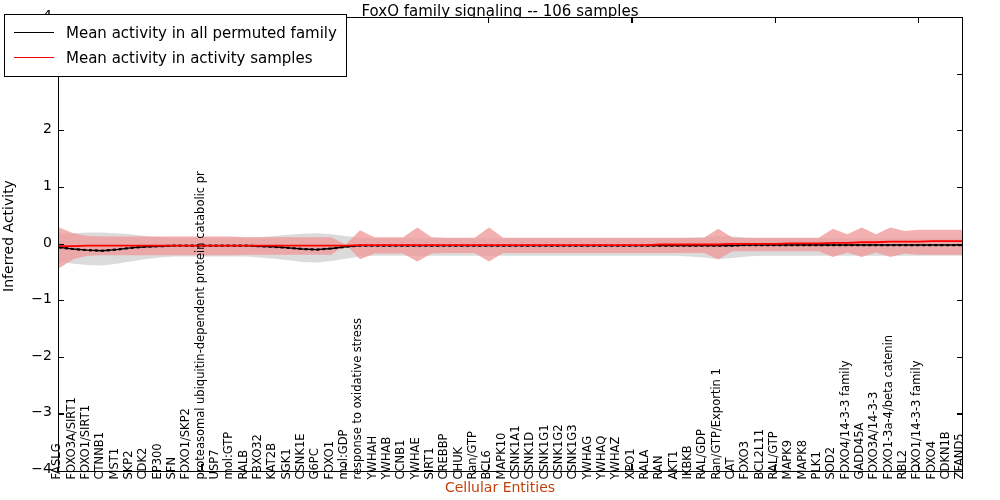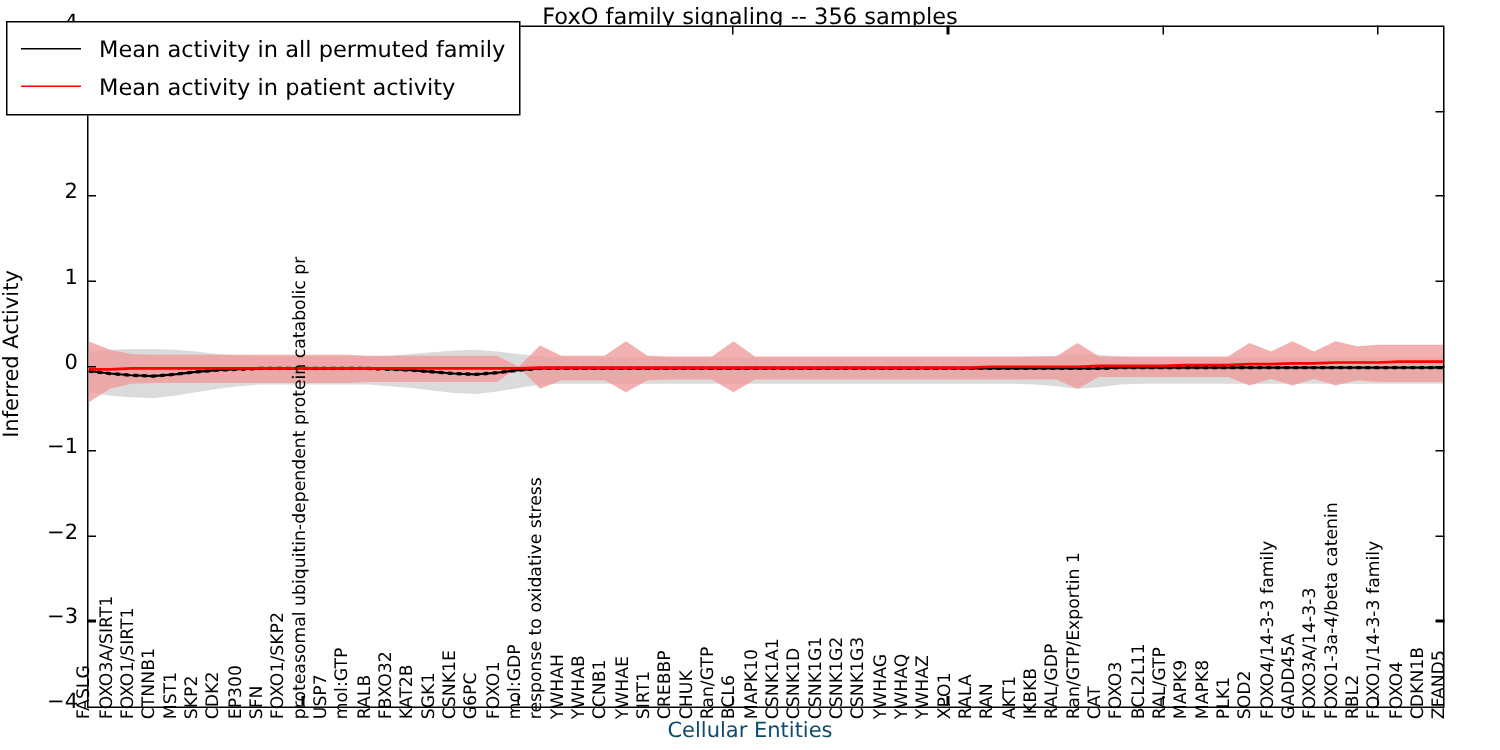--- a/index.html
+++ b/index.html
@@ -28,21 +28,21 @@
   }
   .ytick{
     position:absolute;right:1004px;width:40px;text-align:right;
     font-size:14px;color:#000;line-height:1;
   }
   .ytickmark{position:absolute;left:0px;width:6px;height:1.2px;background:#000;}
 
   
   .xlabel{
     position:absolute;left:0;top:479px;width:1000px;text-align:center;
-    font-size:14px;color:#0c4a6e;
+    font-size:14px;color:#c2410c;
   }
   .xtickmark{position:absolute;top:0;width:1.2px;height:6px;background:#000;}
 
   .xcat{
     position:absolute;
     font-size:11.5px;color:#000;
     white-space:nowrap;
     transform-origin:left bottom;
     transform:rotate(-90deg);
     line-height:1;
@@ -57,21 +57,21 @@
   }
   .legend-row{display:flex;align-items:center;height:25px;}
   .legend-swatch{width:40px;height:0;border-top-width:1.6px;border-top-style:solid;margin-right:12px;}
   .legend-text{font-size:15px;color:#000;white-space:nowrap;}
 </style>
 </head>
 <body>
 
 <div id="fig">
 
-  <div class="title">FoxO family signaling -- 356 samples</div>
+  <div class="title">FoxO family signaling -- 106 samples</div>
 
   <div class="plot">
     <div class="plot-clip">
       <svg id="plot-svg" width="903" height="453" viewBox="0 0 903 453">
           <path d="M 0.00 216.31 L 14.33 215.17 L 28.67 214.61 L 43.00 214.61 L 57.33 215.17 L 71.67 216.31 L 86.00 218.01 L 100.33 219.14 L 114.67 219.70 L 129.00 219.70 L 143.33 219.70 L 157.67 219.70 L 172.00 219.70 L 186.33 219.70 L 200.67 219.14 L 215.00 218.01 L 229.33 216.87 L 243.67 215.74 L 258.00 215.17 L 272.33 216.31 L 286.67 218.01 L 301.00 219.70 L 315.33 220.27 L 329.67 220.27 L 344.00 220.27 L 358.33 220.27 L 372.67 220.27 L 387.00 220.27 L 401.33 220.27 L 415.67 220.27 L 430.00 220.27 L 444.33 220.27 L 458.67 220.27 L 473.00 220.27 L 487.33 220.27 L 501.67 220.27 L 516.00 220.27 L 530.33 220.27 L 544.67 220.27 L 559.00 220.27 L 573.33 220.27 L 587.67 220.27 L 602.00 220.27 L 616.33 220.27 L 630.67 219.70 L 645.00 219.14 L 659.33 218.01 L 673.67 218.57 L 688.00 219.70 L 702.33 220.27 L 716.67 220.27 L 731.00 220.27 L 745.33 220.27 L 759.67 220.27 L 774.00 220.27 L 788.33 220.27 L 802.67 220.27 L 817.00 220.27 L 831.33 220.27 L 845.67 220.27 L 860.00 220.27 L 874.33 220.27 L 888.67 220.27 L 903.00 220.27 L 903.00 237.83 L 888.67 237.83 L 874.33 237.83 L 860.00 237.83 L 845.67 237.83 L 831.33 237.83 L 817.00 237.83 L 802.67 237.83 L 788.33 237.83 L 774.00 237.83 L 759.67 237.83 L 745.33 237.83 L 731.00 237.83 L 716.67 237.83 L 702.33 237.83 L 688.00 238.39 L 673.67 240.09 L 659.33 241.22 L 645.00 239.52 L 630.67 238.39 L 616.33 237.83 L 602.00 237.83 L 587.67 237.83 L 573.33 237.83 L 559.00 237.83 L 544.67 237.83 L 530.33 237.83 L 516.00 237.83 L 501.67 237.83 L 487.33 237.83 L 473.00 237.83 L 458.67 237.83 L 444.33 237.83 L 430.00 237.83 L 415.67 237.83 L 401.33 237.83 L 387.00 237.83 L 372.67 237.83 L 358.33 237.83 L 344.00 237.83 L 329.67 237.83 L 315.33 237.83 L 301.00 238.39 L 286.67 240.66 L 272.33 242.92 L 258.00 244.62 L 243.67 244.05 L 229.33 242.36 L 215.00 240.66 L 200.67 239.52 L 186.33 238.39 L 172.00 238.39 L 157.67 238.39 L 143.33 238.39 L 129.00 238.39 L 114.67 238.39 L 100.33 239.52 L 86.00 241.22 L 71.67 243.49 L 57.33 245.75 L 43.00 247.45 L 28.67 246.88 L 14.33 245.75 L 0.00 243.49 Z" fill="#d9d9d9" fill-opacity="0.95" stroke="none"></path>
           <path d="M 0.00 209.51 L 14.33 215.17 L 28.67 218.01 L 43.00 218.57 L 57.33 218.57 L 71.67 218.57 L 86.00 218.57 L 100.33 218.57 L 114.67 218.57 L 129.00 218.57 L 143.33 218.57 L 157.67 218.57 L 172.00 218.57 L 186.33 219.14 L 200.67 219.14 L 215.00 219.14 L 229.33 219.14 L 243.67 219.14 L 258.00 219.14 L 272.33 219.14 L 286.67 226.50 L 301.00 212.34 L 315.33 219.14 L 329.67 219.14 L 344.00 219.14 L 358.33 209.51 L 372.67 219.14 L 387.00 219.70 L 401.33 219.70 L 415.67 219.70 L 430.00 209.51 L 444.33 219.70 L 458.67 219.70 L 473.00 219.70 L 487.33 219.70 L 501.67 219.70 L 516.00 219.70 L 530.33 219.70 L 544.67 219.70 L 559.00 219.70 L 573.33 219.70 L 587.67 219.70 L 602.00 219.70 L 616.33 219.70 L 630.67 219.70 L 645.00 219.70 L 659.33 210.64 L 673.67 219.70 L 688.00 219.70 L 702.33 219.70 L 716.67 219.70 L 731.00 219.70 L 745.33 219.70 L 759.67 219.70 L 774.00 210.64 L 788.33 216.31 L 802.67 209.51 L 817.00 216.31 L 831.33 209.51 L 845.67 212.91 L 860.00 211.78 L 874.33 211.78 L 888.67 211.78 L 903.00 211.78 L 903.00 236.69 L 888.67 236.69 L 874.33 236.69 L 860.00 236.69 L 845.67 235.56 L 831.33 238.96 L 817.00 234.43 L 802.67 238.96 L 788.33 234.43 L 774.00 238.96 L 759.67 233.30 L 745.33 233.30 L 731.00 233.30 L 716.67 233.30 L 702.33 233.30 L 688.00 233.30 L 673.67 233.30 L 659.33 241.22 L 645.00 234.99 L 630.67 234.99 L 616.33 234.99 L 602.00 234.99 L 587.67 234.99 L 573.33 234.99 L 559.00 234.99 L 544.67 234.99 L 530.33 234.99 L 516.00 234.99 L 501.67 234.99 L 487.33 234.99 L 473.00 234.99 L 458.67 234.99 L 444.33 234.99 L 430.00 243.49 L 415.67 234.99 L 401.33 234.99 L 387.00 234.99 L 372.67 235.56 L 358.33 243.49 L 344.00 235.56 L 329.67 235.56 L 315.33 235.56 L 301.00 241.22 L 286.67 226.50 L 272.33 236.69 L 258.00 236.69 L 243.67 236.69 L 229.33 236.69 L 215.00 236.69 L 200.67 236.69 L 186.33 236.69 L 172.00 237.26 L 157.67 237.26 L 143.33 237.26 L 129.00 237.26 L 114.67 237.26 L 100.33 237.26 L 86.00 237.26 L 71.67 237.26 L 57.33 237.26 L 43.00 237.26 L 28.67 237.83 L 14.33 241.22 L 0.00 250.28 Z" fill="#ef9a9a" fill-opacity="0.78" stroke="none"></path>
           <path d="M 0.00 229.33 L 14.33 231.03 L 28.67 232.16 L 43.00 232.73 L 57.33 231.60 L 71.67 229.90 L 86.00 228.77 L 100.33 228.20 L 114.67 227.63 L 129.00 227.63 L 143.33 227.63 L 157.67 227.63 L 172.00 227.63 L 186.33 227.63 L 200.67 228.20 L 215.00 228.77 L 229.33 229.90 L 243.67 231.03 L 258.00 231.60 L 272.33 230.46 L 286.67 228.77 L 301.00 227.63 L 315.33 227.63 L 329.67 227.63 L 344.00 227.63 L 358.33 227.63 L 372.67 227.63 L 387.00 227.63 L 401.33 227.63 L 415.67 227.63 L 430.00 227.63 L 444.33 227.63 L 458.67 227.63 L 473.00 227.63 L 487.33 227.63 L 501.67 227.63 L 516.00 227.63 L 530.33 227.63 L 544.67 227.63 L 559.00 227.63 L 573.33 227.63 L 587.67 227.63 L 602.00 227.63 L 616.33 227.63 L 630.67 227.63 L 645.00 227.63 L 659.33 227.63 L 673.67 227.63 L 688.00 227.07 L 702.33 227.07 L 716.67 227.07 L 731.00 227.07 L 745.33 227.07 L 759.67 227.07 L 774.00 227.07 L 788.33 227.07 L 802.67 227.07 L 817.00 227.07 L 831.33 227.07 L 845.67 227.07 L 860.00 227.07 L 874.33 227.07 L 888.67 227.07 L 903.00 227.07" fill="none" stroke="#000000" stroke-width="1.4"></path>
           <path d="M 0.00 229.33 L 14.33 231.03 L 28.67 232.16 L 43.00 232.73 L 57.33 231.60 L 71.67 229.90 L 86.00 228.77 L 100.33 228.20 L 114.67 227.63 L 129.00 227.63 L 143.33 227.63 L 157.67 227.63 L 172.00 227.63 L 186.33 227.63 L 200.67 228.20 L 215.00 228.77 L 229.33 229.90 L 243.67 231.03 L 258.00 231.60 L 272.33 230.46 L 286.67 228.77 L 301.00 227.63 L 315.33 227.63 L 329.67 227.63 L 344.00 227.63 L 358.33 227.63 L 372.67 227.63 L 387.00 227.63 L 401.33 227.63 L 415.67 227.63 L 430.00 227.63 L 444.33 227.63 L 458.67 227.63 L 473.00 227.63 L 487.33 227.63 L 501.67 227.63 L 516.00 227.63 L 530.33 227.63 L 544.67 227.63 L 559.00 227.63 L 573.33 227.63 L 587.67 227.63 L 602.00 227.63 L 616.33 227.63 L 630.67 227.63 L 645.00 227.63 L 659.33 227.63 L 673.67 227.63 L 688.00 227.07 L 702.33 227.07 L 716.67 227.07 L 731.00 227.07 L 745.33 227.07 L 759.67 227.07 L 774.00 227.07 L 788.33 227.07 L 802.67 227.07 L 817.00 227.07 L 831.33 227.07 L 845.67 227.07 L 860.00 227.07 L 874.33 227.07 L 888.67 227.07 L 903.00 227.07" fill="none" stroke="#000000" stroke-width="2.2" stroke-dasharray="3 3"></path>
           <path d="M 0.00 228.20 L 14.33 228.20 L 28.67 227.63 L 43.00 227.63 L 57.33 227.63 L 71.67 227.63 L 86.00 227.63 L 100.33 227.63 L 114.67 227.63 L 129.00 227.63 L 143.33 227.63 L 157.67 227.63 L 172.00 227.63 L 186.33 227.63 L 200.67 227.63 L 215.00 227.63 L 229.33 227.63 L 243.67 227.63 L 258.00 227.63 L 272.33 227.63 L 286.67 227.63 L 301.00 227.07 L 315.33 227.07 L 329.67 227.07 L 344.00 227.07 L 358.33 227.07 L 372.67 227.07 L 387.00 227.07 L 401.33 227.07 L 415.67 227.07 L 430.00 227.07 L 444.33 227.07 L 458.67 227.07 L 473.00 227.07 L 487.33 227.07 L 501.67 227.07 L 516.00 227.07 L 530.33 227.07 L 544.67 227.07 L 559.00 227.07 L 573.33 227.07 L 587.67 227.07 L 602.00 226.50 L 616.33 226.50 L 630.67 226.50 L 645.00 226.50 L 659.33 226.50 L 673.67 225.93 L 688.00 225.93 L 702.33 225.93 L 716.67 225.93 L 731.00 225.37 L 745.33 225.37 L 759.67 225.37 L 774.00 224.80 L 788.33 224.80 L 802.67 224.23 L 817.00 224.23 L 831.33 223.67 L 845.67 223.67 L 860.00 223.67 L 874.33 223.10 L 888.67 223.10 L 903.00 223.10" fill="none" stroke="#ff0000" stroke-width="1.8"></path>
         </svg>
@@ -187,17 +187,17 @@
   <div class="ylabel">Inferred Activity</div>
   <div class="xlabel">Cellular Entities</div>
 
   <div class="legend">
     <div class="legend-row">
       <span class="legend-swatch" id="sw0" style="border-top-color: rgb(0, 0, 0);"></span>
       <span class="legend-text">Mean activity in all permuted family</span>
     </div>
     <div class="legend-row">
       <span class="legend-swatch" id="sw1" style="border-top-color: rgb(255, 0, 0);"></span>
-      <span class="legend-text">Mean activity in patient activity</span>
+      <span class="legend-text">Mean activity in activity samples</span>
     </div>
   </div>
 
 </div>
 
 </body></html>

